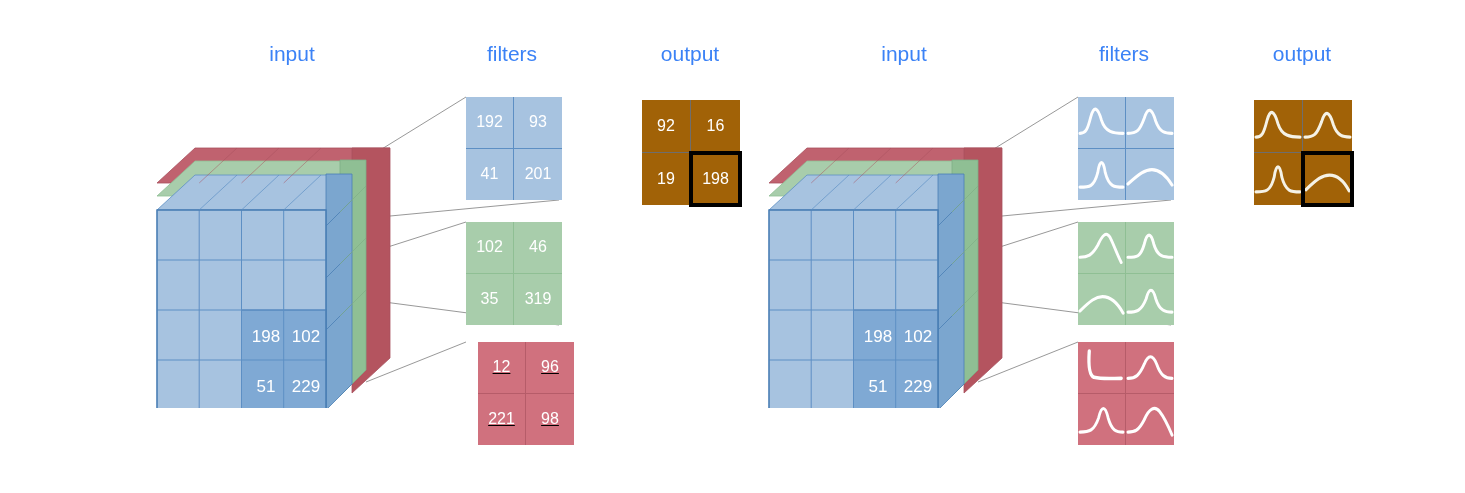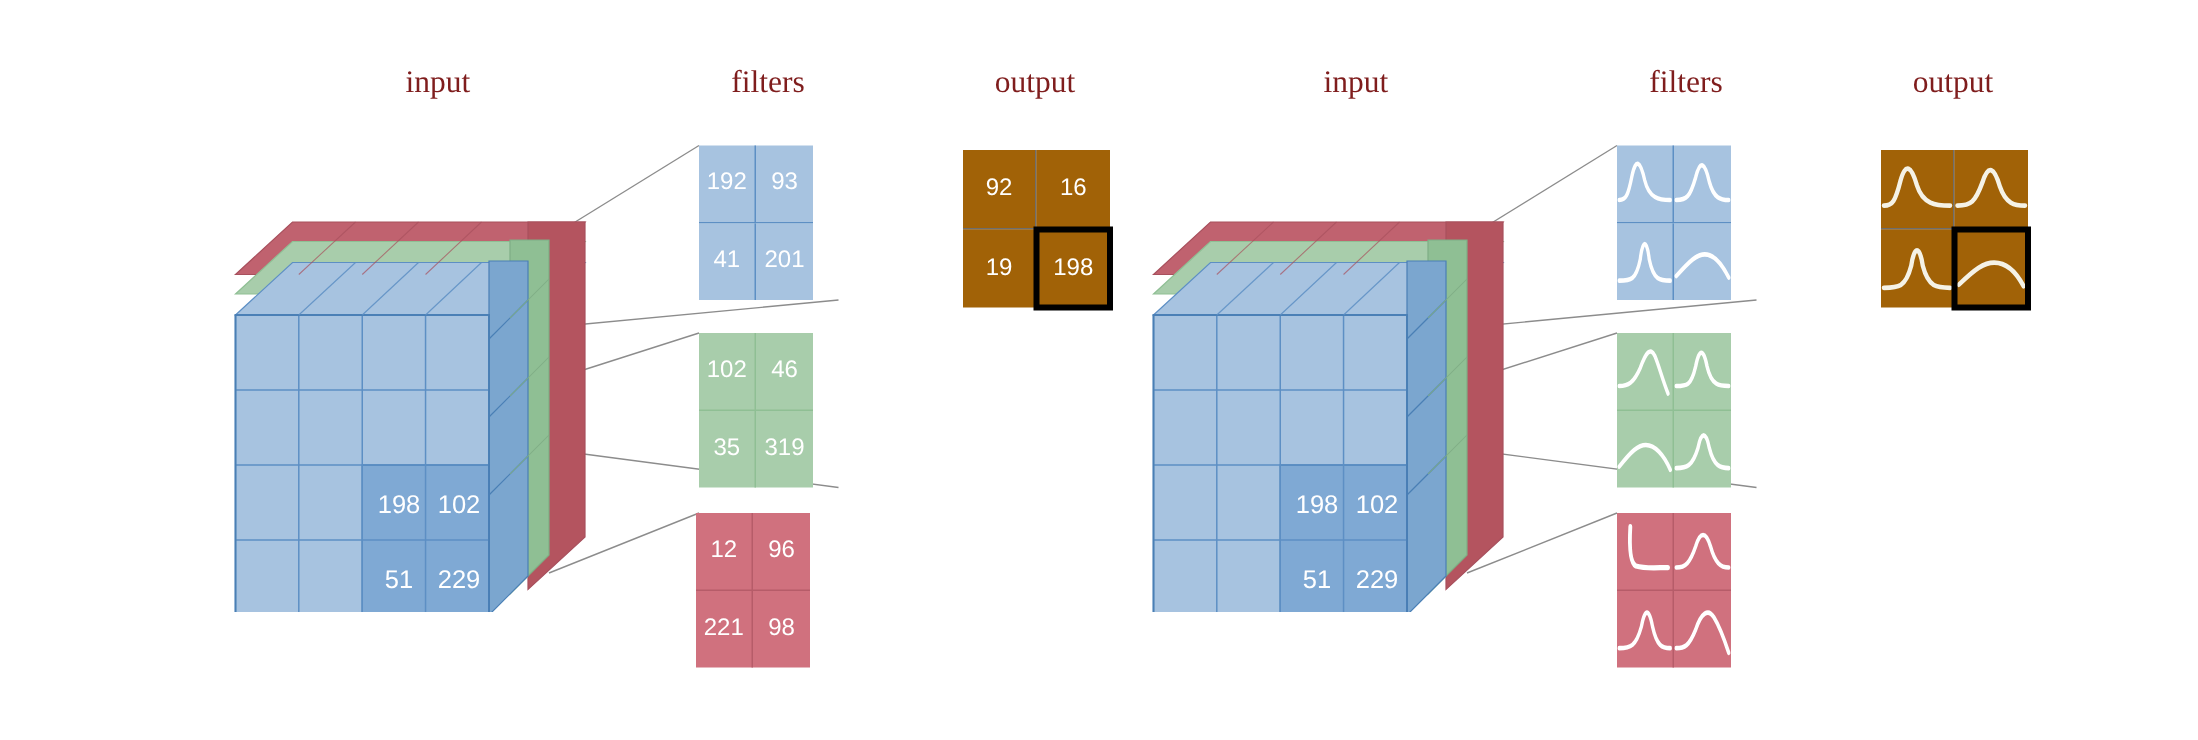--- a/index.html
+++ b/index.html
@@ -15,23 +15,23 @@
     overflow: hidden;
   }
   #stage {
     position: absolute;
     left: 0; top: 0;
     width: 1465px;
     height: 493px;
   }
   .label {
     position: absolute;
-    font-family: Liberation Serif, serif;
+    font-family: Liberation Sans, sans-serif;
     font-size: 21px;
-    color: #7f1d1d;
+    color: #3b82f6;
     text-align: center;
     white-space: nowrap;
     transform: translateX(-50%);
   }
   
   .cube {
     position: absolute;
     width: 250px;
     height: 270px;
   }
@@ -40,21 +40,21 @@
     font-family: "Liberation Sans", "DejaVu Sans", sans-serif;
     font-size: 17px;
     fill: #ffffff;
   }
   
   .grid2 {
     position: absolute;
     display: grid;
     grid-template-columns: 1fr 1fr;
     grid-template-rows: 1fr 1fr;
-    width: 76px;
+    width: 96px;
     height: 103px;
   }
   .grid2 .cell {
     position: relative;
     display: flex;
     align-items: center;
     justify-content: center;
     box-sizing: border-box;
     font-family: "Liberation Sans", "DejaVu Sans", sans-serif;
     font-size: 16px;
@@ -191,21 +191,21 @@
     <div class="cell">201</div>
   </div>
 
   <div class="grid2 green" style="left:466px; top:222px;">
     <div class="cell">102</div>
     <div class="cell">46</div>
     <div class="cell">35</div>
     <div class="cell">319</div>
   </div>
 
-  <div class="grid2 red" style="left:464px; top:342px;">
+  <div class="grid2 red" style="left:478px; top:342px;text-decoration:underline;">
     <div class="cell">12</div>
     <div class="cell">96</div>
     <div class="cell">221</div>
     <div class="cell">98</div>
   </div>
 
   <div class="label" style="left:690px; top:42px;">output</div>
 
   <div class="grid2 gray" style="left:642px; top:100px; width:98px; height:105px;">
     <div class="cell">92</div>

